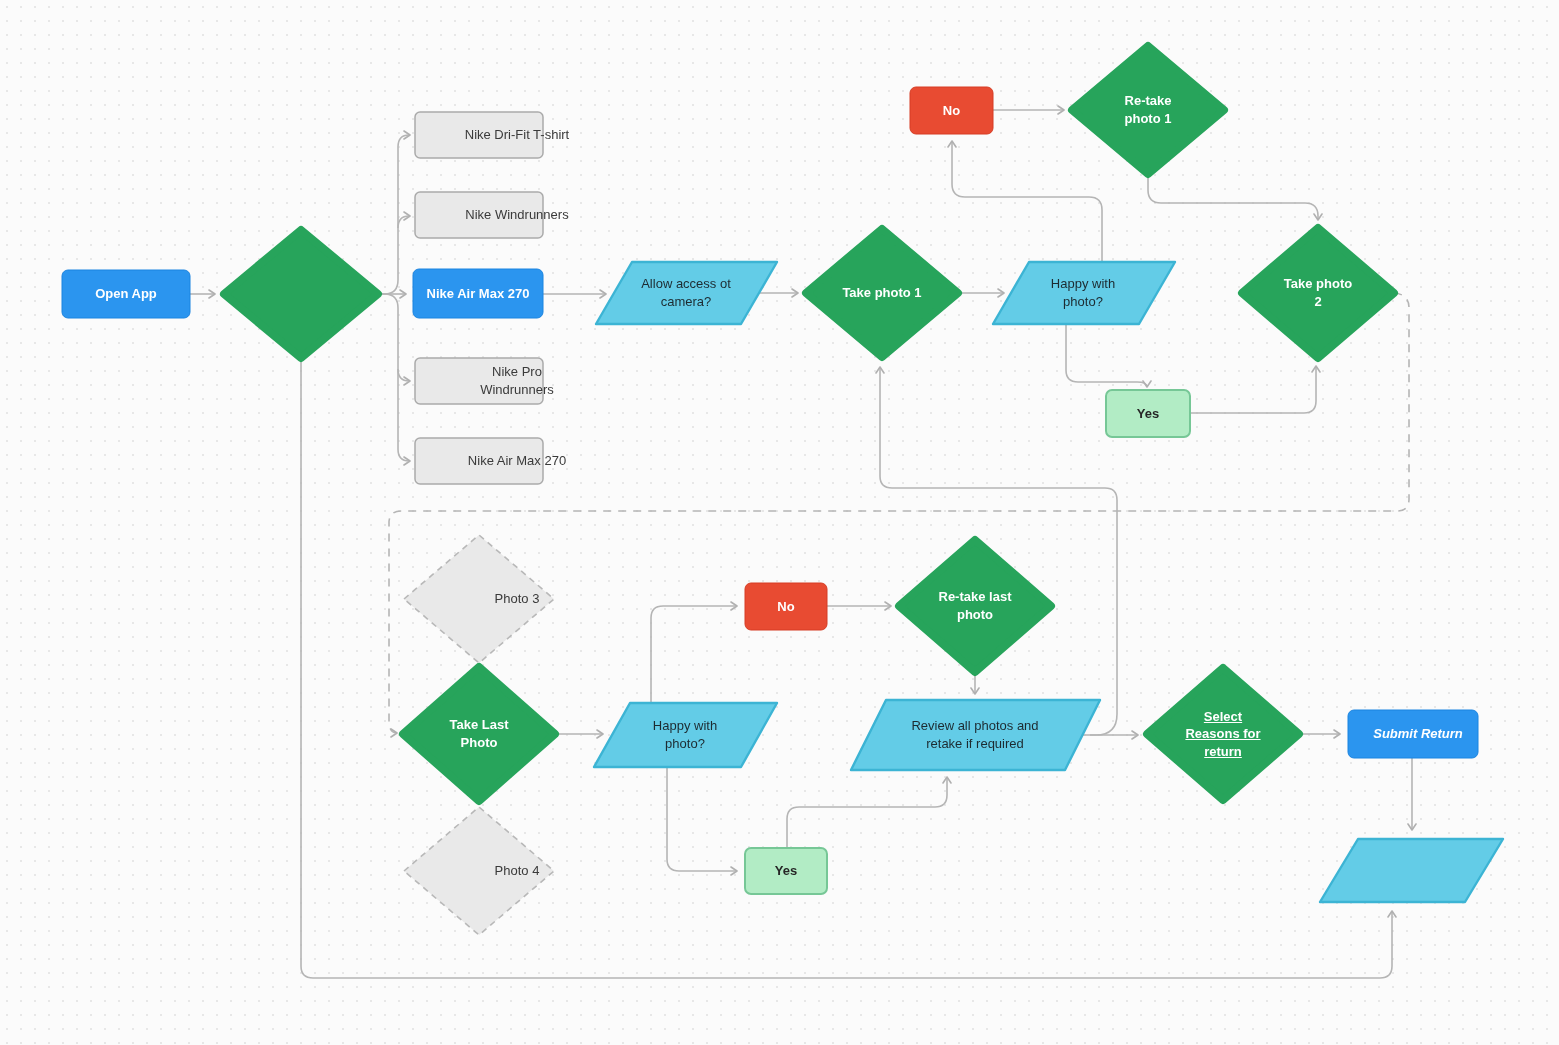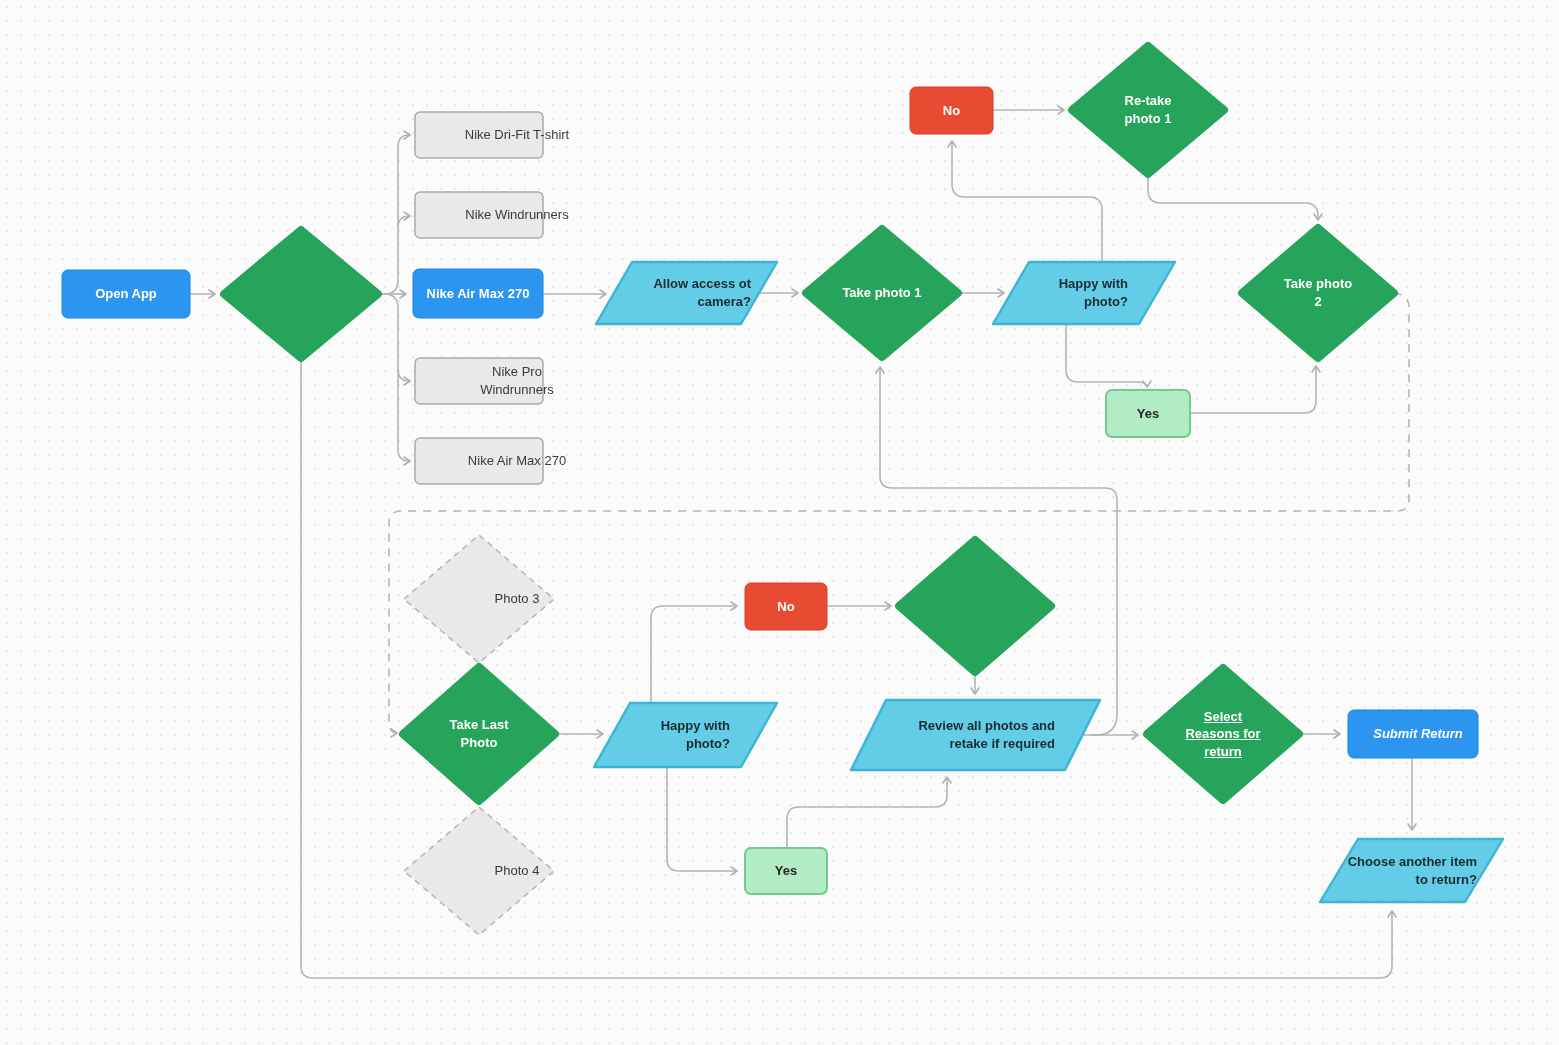--- a/index.html
+++ b/index.html
@@ -12,21 +12,21 @@
     font-family:"Liberation Sans", sans-serif;
     overflow:hidden;
   }
   svg.layer{position:absolute;left:0;top:0;width:1559px;height:1045px;}
   .lbl{
     position:absolute;display:flex;align-items:center;justify-content:center;
     text-align:center;font-size:13px;line-height:1.35;color:#333;font-weight:500;
     pointer-events:none;
   }
   .lbl.white{color:#ffffff;font-weight:600;}
-  .lbl.dark{color:#1d2b31;font-weight:700;text-align:right;}
+  .lbl.dark{color:#1d2b31;font-weight:400;}
   .lbl.graytxt{color:#3a3a3a;font-weight:500;padding-left:38px;}
   .lbl.greentxt{color:#262626;font-weight:700;text-align:right;}
 </style>
 </head>
 <body>
 
 <div class="canvas">
 
   <svg class="layer" viewBox="0 0 1559 1045">
     <defs>
@@ -126,19 +126,19 @@
   <div class="lbl dark" style="left:1038px;top:262px;width:90px;height:62px;">Happy with photo?</div>
   <div class="lbl white" style="left:910px;top:87px;width:83px;height:47px;">No</div>
   <div class="lbl white" style="left:1108px;top:70px;width:80px;height:80px;">Re-take photo 1</div>
   <div class="lbl white" style="left:1282px;top:253px;width:72px;height:80px;">Take photo 2</div>
   <div class="lbl greentxt" style="left:1106px;top:390px;width:84px;height:47px;">Yes</div>
   <div class="lbl graytxt" style="left:429px;top:569px;width:100px;height:60px;">Photo 3</div>
   <div class="lbl white" style="left:439px;top:694px;width:80px;height:80px;">Take Last Photo</div>
   <div class="lbl graytxt" style="left:429px;top:841px;width:100px;height:60px;">Photo 4</div>
   <div class="lbl dark" style="left:640px;top:703px;width:90px;height:64px;">Happy with photo?</div>
   <div class="lbl white" style="left:745px;top:583px;width:82px;height:47px;">No</div>
+  <div class="lbl white" style="left:927px;top:566px;width:96px;height:80px;">Re-take last photo</div>
   <div class="lbl dark" style="left:895px;top:700px;width:160px;height:70px;">Review all photos and retake if required</div>
   <div class="lbl greentxt" style="left:745px;top:848px;width:82px;height:46px;">Yes</div>
   <div class="lbl white" style="left:1180px;top:694px;width:86px;height:80px;text-decoration:underline;">Select Reasons for return</div>
   <div class="lbl white" style="left:1348px;top:710px;width:140px;height:48px;font-style:italic;">Submit Return</div>
-  <div class="lbl dark" style="left:1347px;top:839px;width:130px;height:63px;">Choose another item to return?</div>
 
 </div>
 
 </body></html>

